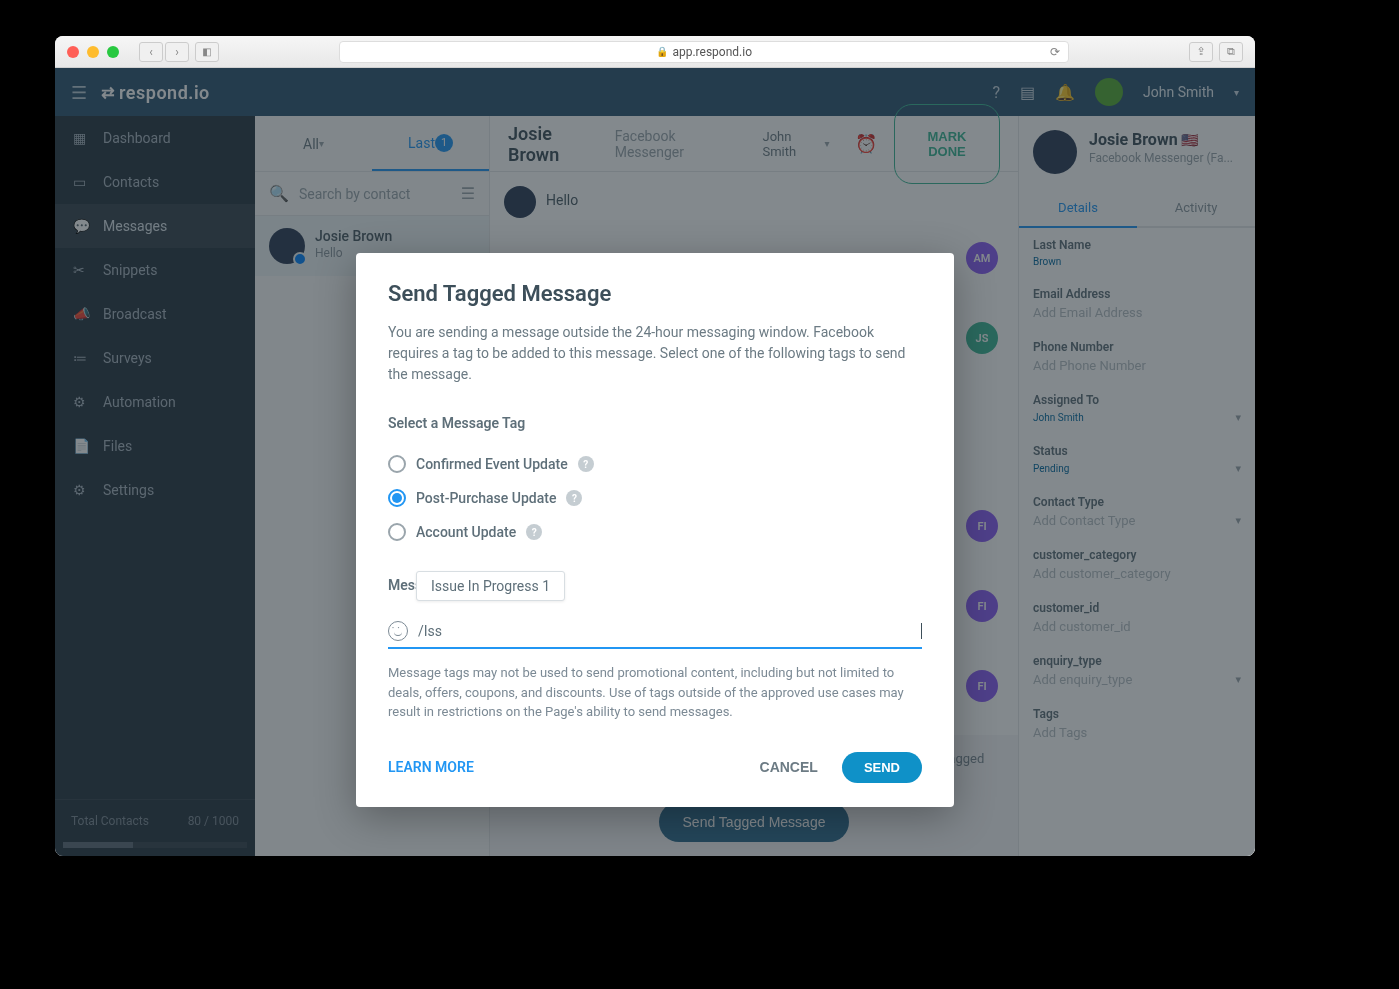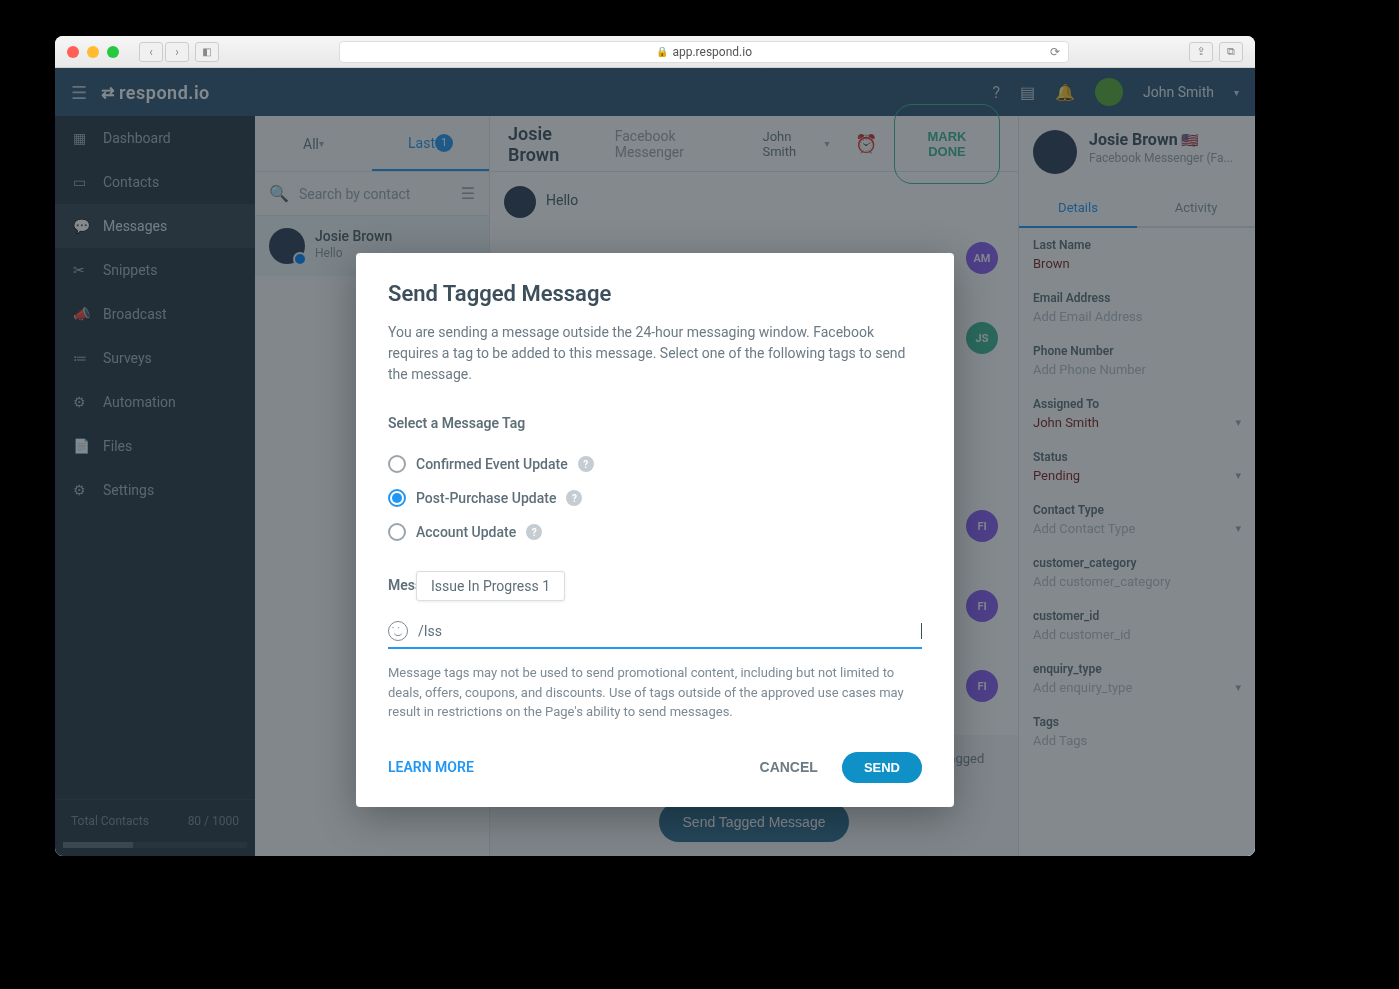--- a/index.html
+++ b/index.html
@@ -86,21 +86,21 @@
 .profile-av { width: 44px; height: 44px; border-radius: 50%; background: #2a3b55; }
 .profile-name { font-size: 16px; font-weight: 700; color: #3d4f5a; display: flex; align-items: center; gap: 4px; }
 .flag { font-size: 14px; }
 .profile-sub { font-size: 12px; color: #9aa5ac; margin-top: 2px; }
 .det-tabs { display: flex; height: 40px; border-bottom: 2px solid #e5e7e9; }
 .det-tab { flex: 1; text-align: center; font-size: 13px; color: #8b979f; display: flex; align-items: center; justify-content: center; }
 .det-tab.active { color: #2196f3; border-bottom: 2px solid #2196f3; margin-bottom: -2px; }
 .det-body { flex: 1; overflow-y: auto; padding: 0 14px; }
 .field { padding: 10px 0; }
 .field-lbl { font-size: 12px; font-weight: 600; color: #5e6f79; margin-bottom: 4px; }
-.field-val { font-size: 13px; color: #7f1d1d; }
+.field-val { font-size: 10px; color: #0369a1; }
 .field-ph { font-size: 13px; color: #b5bec4; }
 .field-sel { display: flex; justify-content: space-between; align-items: center; }
 .field-chev { font-size: 11px; color: #9aa5ac; }
 
 .overlay { position: absolute; inset: 0; background: rgba(30,40,48,0.55); display: flex; align-items: flex-start; justify-content: center; padding-top: 185px; }
 .modal { width: 598px; background: #fff; border-radius: 4px; padding: 28px 32px 24px; box-shadow: 0 10px 40px rgba(0,0,0,0.3); }
 .modal h2 { font-size: 22px; font-weight: 600; color: #3d4f5a; margin-bottom: 16px; }
 .modal-desc { font-size: 14px; color: #6c7b84; line-height: 1.5; margin-bottom: 30px; }
 .section-lbl { font-size: 14px; font-weight: 600; color: #5e6f79; margin-bottom: 16px; }
 .radio-group { margin-bottom: 28px; }

